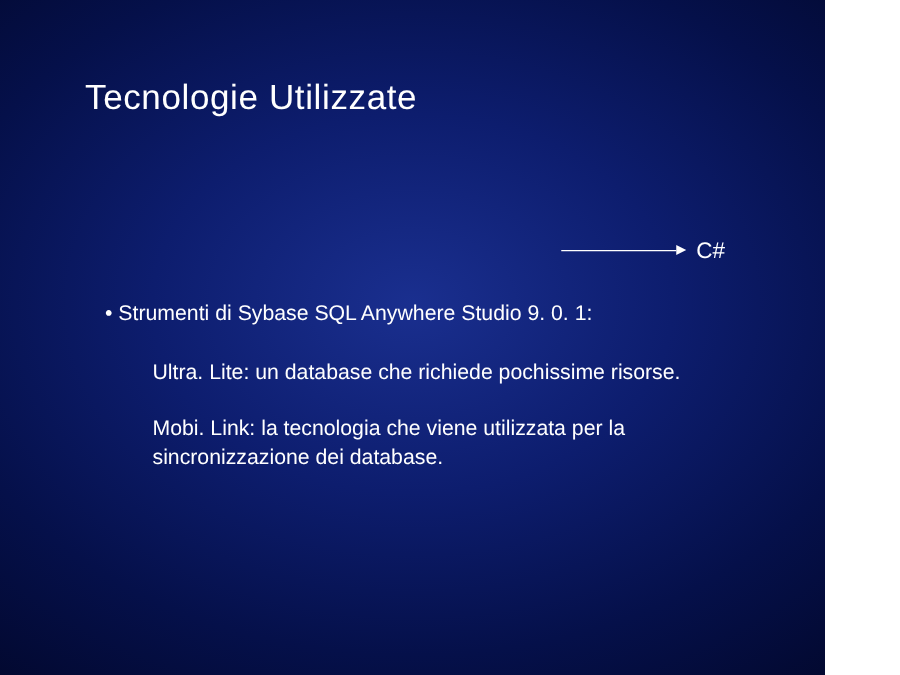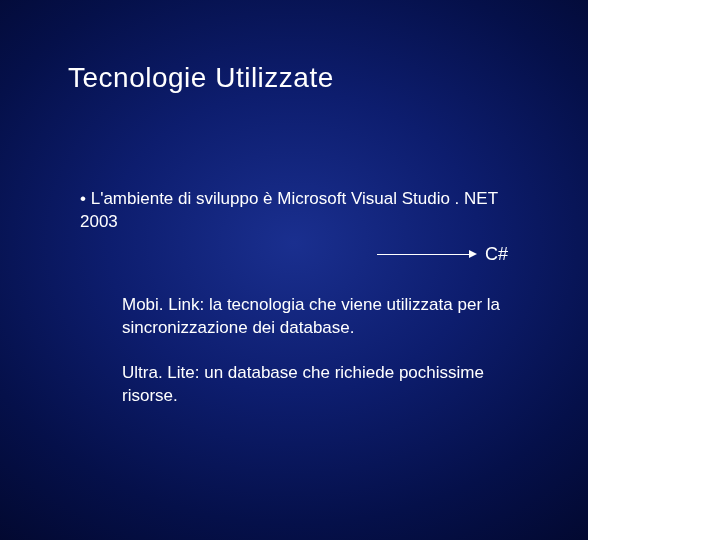--- a/index.html
+++ b/index.html
@@ -4,21 +4,21 @@
 <style>
   html, body {
     margin: 0;
     padding: 0;
     width: 720px;
     height: 540px;
     overflow: hidden;
     font-family: Verdana, Geneva, sans-serif;
   }
   .slide {
-    width: 588px;
+    width: 660px;
     height: 540px;
     background: radial-gradient(ellipse 90% 80% at 50% 45%, #1a2f8f 0%, #0d1d6e 35%, #05104a 65%, #010524 100%);
     color: #ffffff;
     box-sizing: border-box;
     position: relative;
   }
   .title {
     position: absolute;
     top: 62px;
     left: 68px;
@@ -76,20 +76,20 @@
     margin-bottom: 22px;
     max-width: 500px;
   }
 </style>
 </head>
 <body>
 
 <div class="slide">
   <div class="title">Tecnologie Utilizzate</div>
   <div class="content">
-    <div class="bullet1">• L'ambiente di sviluppo è Microsoft Visual Studio . NET 2003</div>
     <div class="csharp">
       <span class="arrow-line"></span><span class="arrow-head"></span><span class="csharp-label">C#</span>
     </div>
+    <div class="bullet2">• Strumenti di Sybase SQL Anywhere Studio 9. 0. 1:</div>
+    <div class="sub">Ultra. Lite: un database che richiede pochissime risorse.</div>
     <div class="sub">Mobi. Link: la tecnologia che viene utilizzata per la sincronizzazione dei database.</div>
-    <div class="sub">Ultra. Lite: un database che richiede pochissime risorse.</div>
   </div>
 </div>
 
 </body></html>

